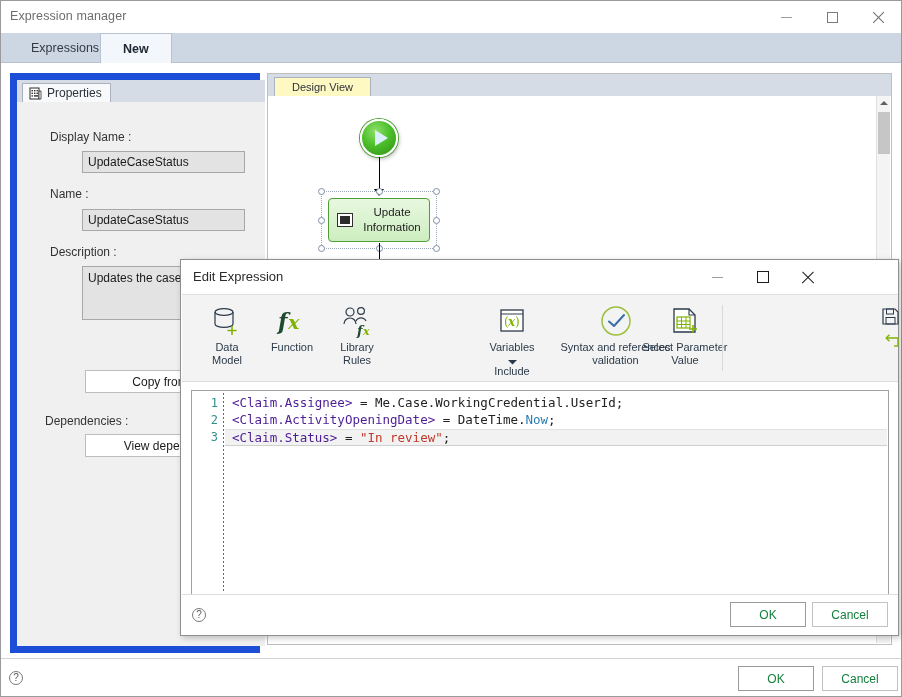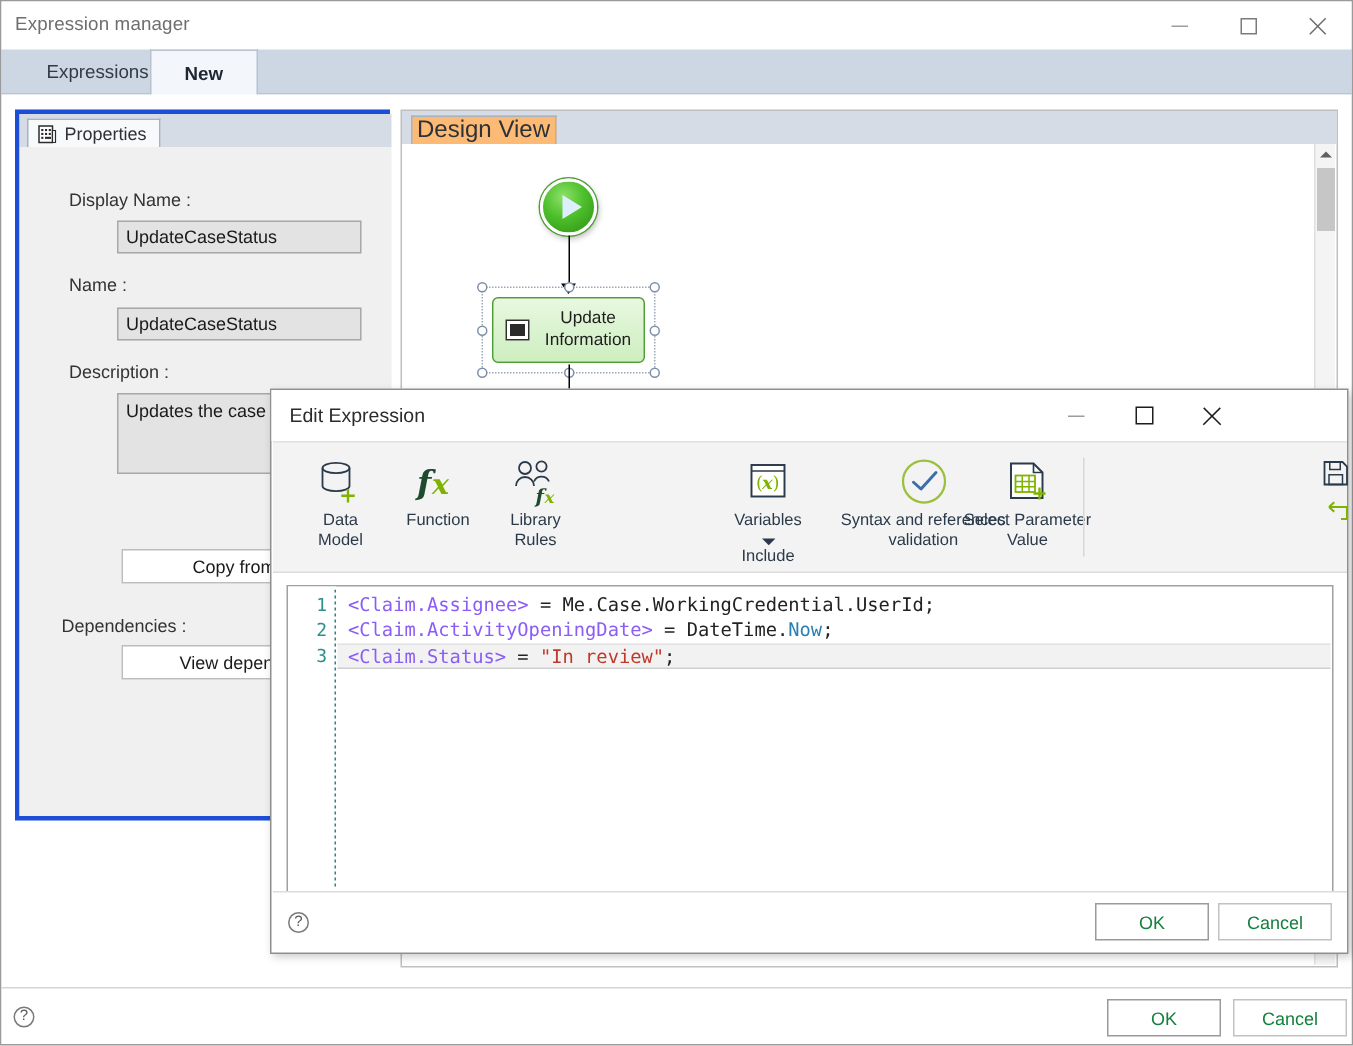--- a/index.html
+++ b/index.html
@@ -61,22 +61,22 @@
   }
 
   
   .content {
     position: absolute; left: 0; top: 62px; width: 900px; height: 595px;
     background: #ffffff;
   }
 
   
   .panel-left {
-    position: absolute; left: 9px; top: 10px; width: 250px; height: 474px;
-    background: #f0f0f0; border: 3px solid #1d4ed8;
+    position: absolute; left: 9px; top: 10px; width: 250px; height: 580px;
+    background: #f0f0f0; border: 7px solid #1d4ed8;
   }
   .panel-tabbar {
     position: absolute; left: 0; top: 0; width: 248px; height: 22px;
     background: #d6dce6;
   }
   .panel-tab {
     position: absolute; left: 5px; top: 3px; height: 19px;
     background: #f7f9fb; border: 1px solid #a9b2bd; border-bottom: none;
     padding: 0 8px 0 6px; display: flex; align-items: center; gap: 5px;
     font-size: 12px; color: #2d3238;
@@ -106,23 +106,23 @@
   .panel-right {
     position: absolute; left: 266px; top: 10px; width: 625px; height: 572px;
     background: #ffffff; border: 1px solid #bfbfbf;
   }
   .dv-tabbar {
     position: absolute; left: 0; top: 0; width: 623px; height: 22px;
     background: #d6dce6;
   }
   .dv-tab {
     position: absolute; left: 6px; top: 3px; height: 19px;
-    background: #fdba74; border: 1px solid #a9b2bd; border-bottom: none;
-    padding: 0 3px; display: flex; align-items: center;
-    font-size: 16px; color: #2d3238;
+    background: #fef9c3; border: 1px solid #a9b2bd; border-bottom: none;
+    padding: 0 17px; display: flex; align-items: center;
+    font-size: 11px; color: #2d3238;
   }
   .dv-canvas {
     position: absolute; left: 1px; top: 22px; width: 608px; bottom: 1px;
     background: #ffffff; overflow: hidden;
   }
   .dv-scroll {
     position: absolute; right: 1px; top: 22px; width: 14px; bottom: 1px;
     background: #f4f4f4; border-left: 1px solid #e0e0e0;
   }
   .dv-scroll .arrow {
@@ -270,21 +270,21 @@
     font-family: "DejaVu Sans Mono", monospace;
   }
   .code-line {
     position: absolute; left: 40px; font-size: 12.5px;
     font-family: "DejaVu Sans Mono", monospace; white-space: pre;
   }
   .code-line.cur {
     background: #f2f2f2; border-top: 1px solid #e2e2e2; border-bottom: 1px solid #cfcfcf;
     left: 33px; padding-left: 7px; right: 1px;
   }
-  .tk-tag { color: #8b5cf6; }
+  .tk-tag { color: #4c1d95; }
   .tk-op  { color: #222222; }
   .tk-id  { color: #222222; }
   .tk-kw  { color: #2b7fb5; }
   .tk-str { color: #c0392b; }
 
   
   .dlg-foot {
     position: absolute; left: 1px; bottom: 1px; width: 716px; height: 40px;
     background: #ffffff; border-top: 1px solid #dcdcdc;
   }

